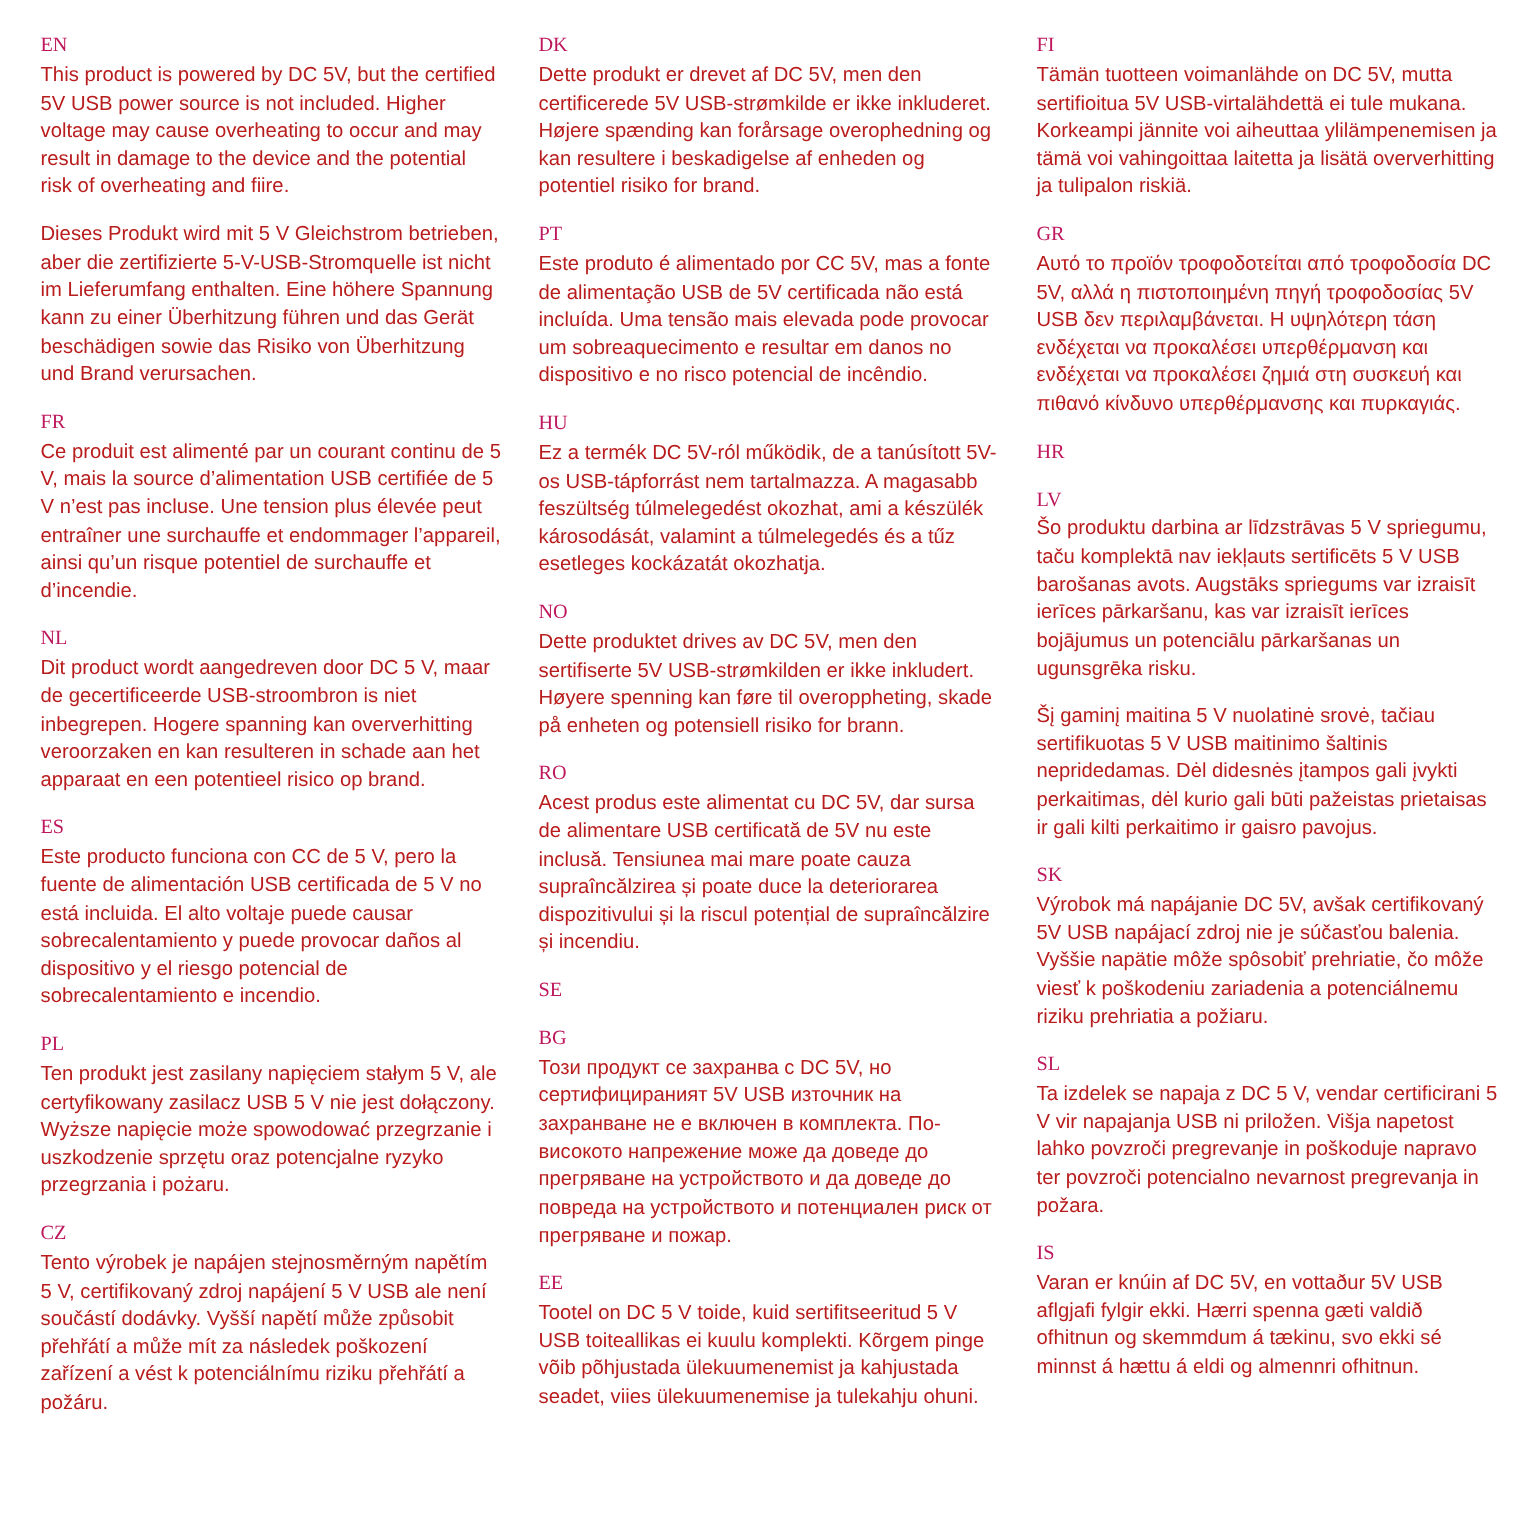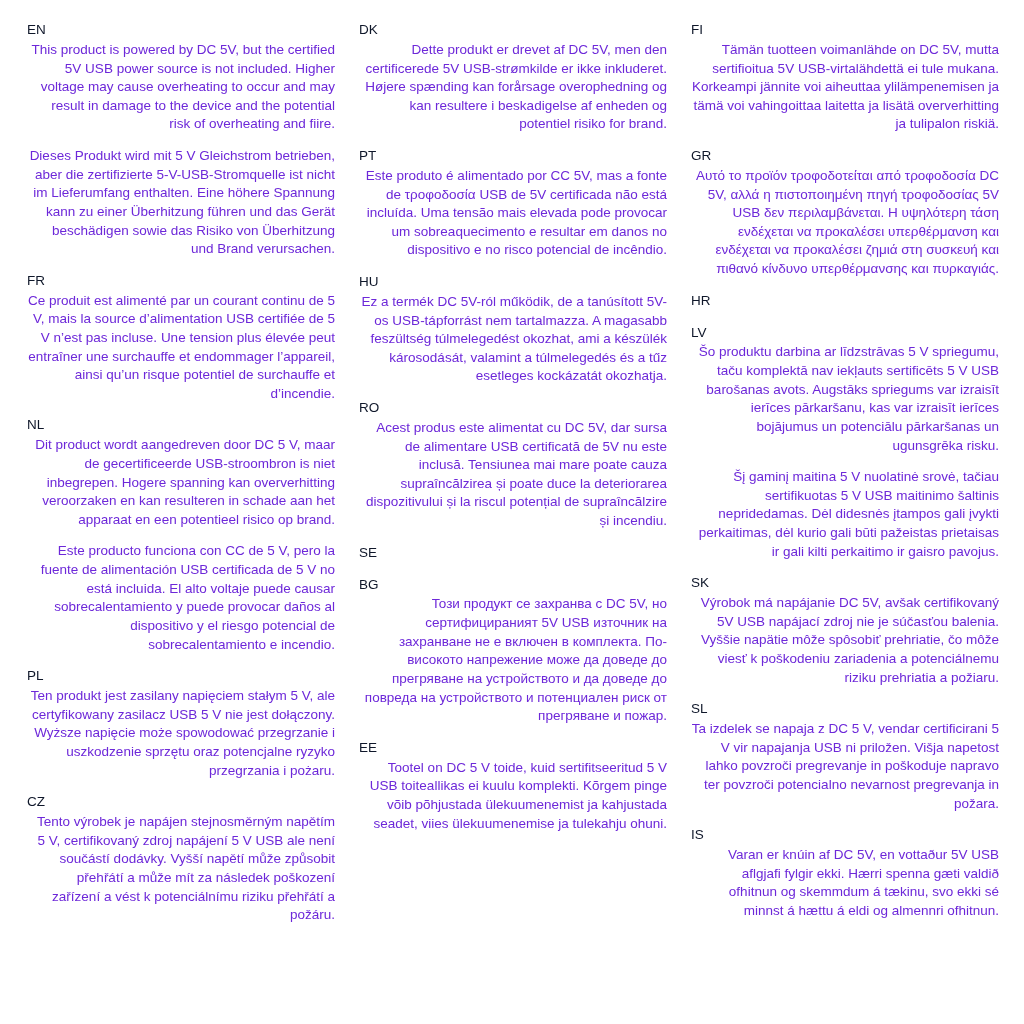--- a/index.html
+++ b/index.html
@@ -26,29 +26,30 @@
     width: 308px;
   }
   .lang-section {
     margin: 0 0 13px 0;
   }
   .lang-code {
     font-size: 13.5px;
     font-weight: 400;
     line-height: 1.4;
     margin: 0 0 1px 0;
-    color: #0f172a;
+    color: #be185d;
+    font-family: Liberation Serif, serif;
   }
   .lang-text {
     font-size: 13.5px;
     font-weight: 400;
     line-height: 1.38;
     margin: 0;
-    color: #6d28d9;
-    text-align: right;
+    color: #b91c1c;
+    text-align: left;
   }
 </style>
 </head>
 <body>
 
 <div class="page">
 
   <div class="col">
     <section class="lang-section">
       <h2 class="lang-code">EN</h2>
@@ -59,20 +60,21 @@
     </section>
     <section class="lang-section">
       <h2 class="lang-code">FR</h2>
       <p class="lang-text">Ce produit est alimenté par un courant continu de 5 V, mais la source d’alimentation USB certifiée de 5 V n’est pas incluse. Une tension plus élevée peut entraîner une surchauffe et endommager l’appareil, ainsi qu’un risque potentiel de surchauffe et d’incendie.</p>
     </section>
     <section class="lang-section">
       <h2 class="lang-code">NL</h2>
       <p class="lang-text">Dit product wordt aangedreven door DC 5 V, maar de gecertificeerde USB-stroombron is niet inbegrepen. Hogere spanning kan oververhitting veroorzaken en kan resulteren in schade aan het apparaat en een potentieel risico op brand.</p>
     </section>
     <section class="lang-section">
+      <h2 class="lang-code">ES</h2>
       <p class="lang-text">Este producto funciona con CC de 5 V, pero la fuente de alimentación USB certificada de 5 V no está incluida. El alto voltaje puede causar sobrecalentamiento y puede provocar daños al dispositivo y el riesgo potencial de sobrecalentamiento e incendio.</p>
     </section>
     <section class="lang-section">
     </section>
     <section class="lang-section">
       <h2 class="lang-code">PL</h2>
       <p class="lang-text">Ten produkt jest zasilany napięciem stałym 5 V, ale certyfikowany zasilacz USB 5 V nie jest dołączony. Wyższe napięcie może spowodować przegrzanie i uszkodzenie sprzętu oraz potencjalne ryzyko przegrzania i pożaru.</p>
     </section>
     <section class="lang-section">
       <h2 class="lang-code">CZ</h2>
@@ -80,25 +82,29 @@
     </section>
   </div>
 
   <div class="col">
     <section class="lang-section">
       <h2 class="lang-code">DK</h2>
       <p class="lang-text">Dette produkt er drevet af DC 5V, men den certificerede 5V USB-strømkilde er ikke inkluderet. Højere spænding kan forårsage overophedning og kan resultere i beskadigelse af enheden og potentiel risiko for brand.</p>
     </section>
     <section class="lang-section">
       <h2 class="lang-code">PT</h2>
-      <p class="lang-text">Este produto é alimentado por CC 5V, mas a fonte de τροφοδοσία USB de 5V certificada não está incluída. Uma tensão mais elevada pode provocar um sobreaquecimento e resultar em danos no dispositivo e no risco potencial de incêndio.</p>
+      <p class="lang-text">Este produto é alimentado por CC 5V, mas a fonte de alimentação USB de 5V certificada não está incluída. Uma tensão mais elevada pode provocar um sobreaquecimento e resultar em danos no dispositivo e no risco potencial de incêndio.</p>
     </section>
     <section class="lang-section">
       <h2 class="lang-code">HU</h2>
       <p class="lang-text">Ez a termék DC 5V-ról működik, de a tanúsított 5V-os USB-tápforrást nem tartalmazza. A magasabb feszültség túlmelegedést okozhat, ami a készülék károsodását, valamint a túlmelegedés és a tűz esetleges kockázatát okozhatja.</p>
+    </section>
+    <section class="lang-section">
+      <h2 class="lang-code">NO</h2>
+      <p class="lang-text">Dette produktet drives av DC 5V, men den sertifiserte 5V USB-strømkilden er ikke inkludert. Høyere spenning kan føre til overoppheting, skade på enheten og potensiell risiko for brann.</p>
     </section>
     <section class="lang-section">
       <h2 class="lang-code">RO</h2>
       <p class="lang-text">Acest produs este alimentat cu DC 5V, dar sursa de alimentare USB certificată de 5V nu este inclusă. Tensiunea mai mare poate cauza supraîncălzirea și poate duce la deteriorarea dispozitivului și la riscul potențial de supraîncălzire și incendiu.</p>
     </section>
     <section class="lang-section">
       <h2 class="lang-code">SE</h2>
     </section>
     <section class="lang-section">
       <h2 class="lang-code">BG</h2>

